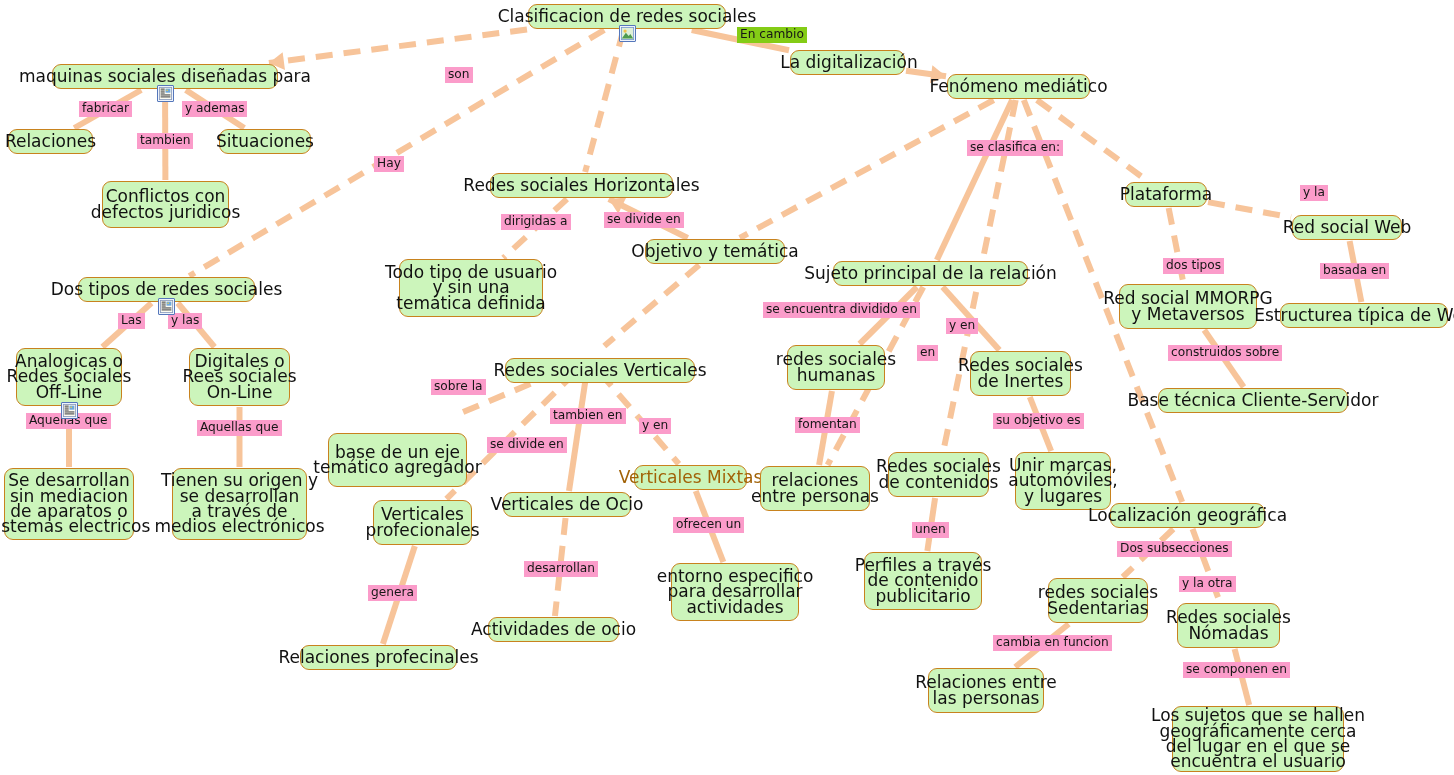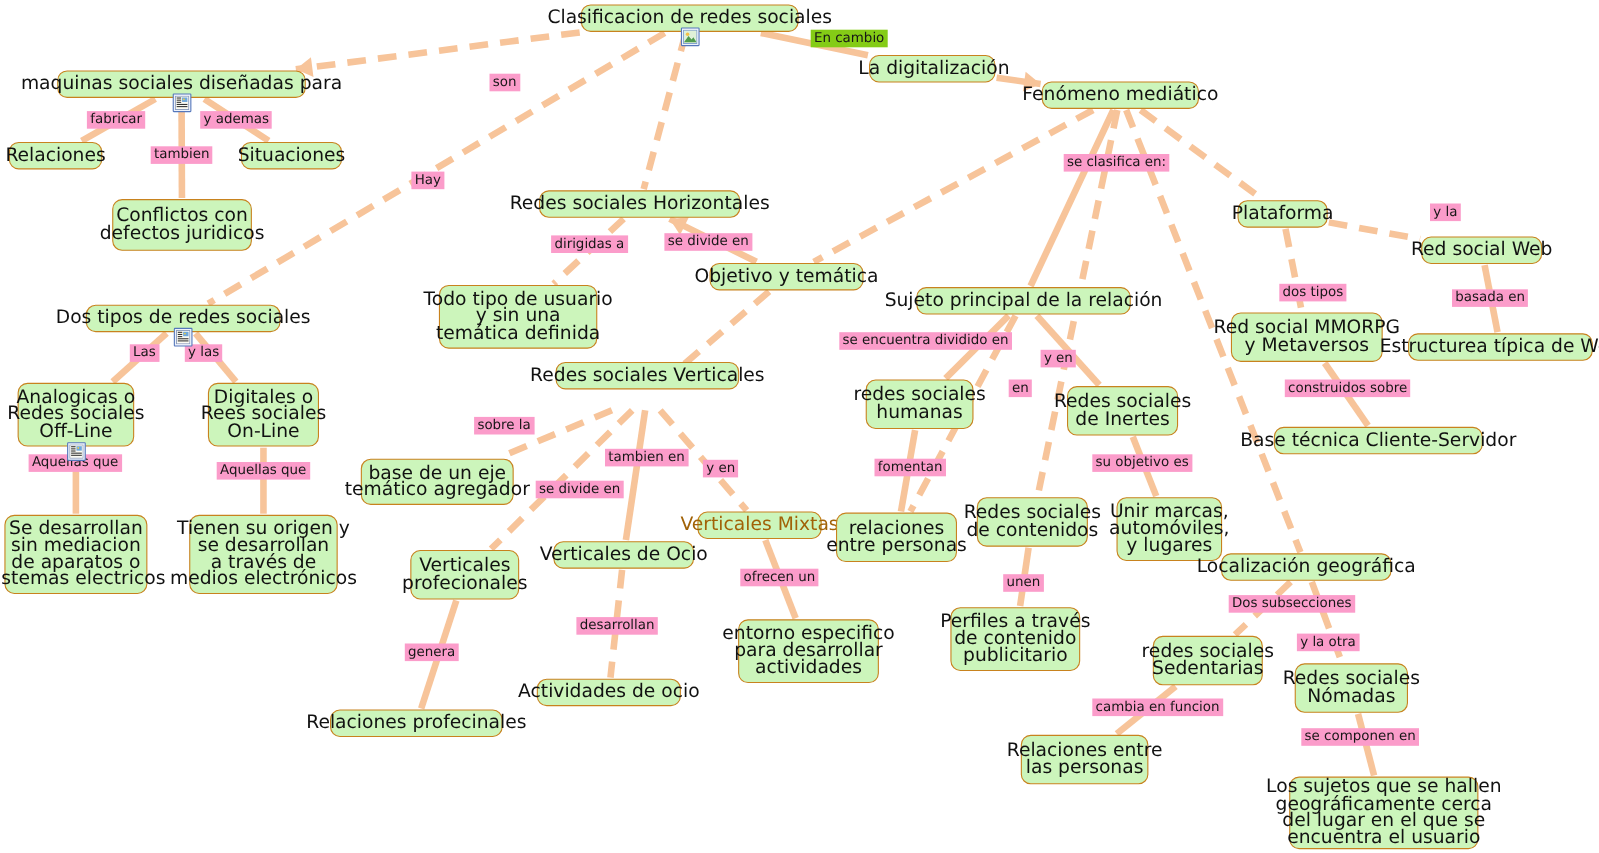--- a/index.html
+++ b/index.html
@@ -181,22 +181,22 @@
 sistemas electricos</div>
       <div class="node" style="left: 172px; top: 468px; width: 135px; height: 72px; background: rgb(204, 245, 187); border-color: rgb(200, 130, 30); color: rgb(17, 17, 17);">Tienen su origen y
 se desarrollan
 a través de
 medios electrónicos</div>
       <div class="node" style="left: 490px; top: 173px; width: 183px; height: 25px; background: rgb(204, 245, 187); border-color: rgb(200, 130, 30); color: rgb(17, 17, 17);">Redes sociales Horizontales</div>
       <div class="node" style="left: 399px; top: 259px; width: 144px; height: 58px; background: rgb(204, 245, 187); border-color: rgb(200, 130, 30); color: rgb(17, 17, 17);">Todo tipo de usuario
 y sin una
 temática definida</div>
       <div class="node" style="left: 645px; top: 239px; width: 140px; height: 25px; background: rgb(204, 245, 187); border-color: rgb(200, 130, 30); color: rgb(17, 17, 17);">Objetivo y temática</div>
-      <div class="node" style="left: 505px; top: 329px; width: 167px; height: 25px; background: rgb(204, 245, 187); border-color: rgb(200, 130, 30); color: rgb(17, 17, 17);">Redes sociales Verticales</div>
-      <div class="node" style="left: 328px; top: 417px; width: 139px; height: 42px; background: rgb(204, 245, 187); border-color: rgb(200, 130, 30); color: rgb(17, 17, 17);">base de un eje
+      <div class="node" style="left: 505px; top: 358px; width: 190px; height: 25px; background: rgb(204, 245, 187); border-color: rgb(200, 130, 30); color: rgb(17, 17, 17);">Redes sociales Verticales</div>
+      <div class="node" style="left: 328px; top: 433px; width: 139px; height: 54px; background: rgb(204, 245, 187); border-color: rgb(200, 130, 30); color: rgb(17, 17, 17);">base de un eje
 temático agregador</div>
       <div class="node" style="left: 373px; top: 500px; width: 99px; height: 45px; background: rgb(204, 245, 187); border-color: rgb(200, 130, 30); color: rgb(17, 17, 17);">Verticales
 profecionales</div>
       <div class="node" style="left: 300px; top: 645px; width: 157px; height: 25px; background: rgb(204, 245, 187); border-color: rgb(200, 130, 30); color: rgb(17, 17, 17);">Relaciones profecinales</div>
       <div class="node" style="left: 503px; top: 492px; width: 128px; height: 25px; background: rgb(204, 245, 187); border-color: rgb(200, 130, 30); color: rgb(17, 17, 17);">Verticales de Ocio</div>
       <div class="node" style="left: 488px; top: 617px; width: 131px; height: 25px; background: rgb(204, 245, 187); border-color: rgb(200, 130, 30); color: rgb(17, 17, 17);">Actividades de ocio</div>
       <div class="node" style="left: 634px; top: 465px; width: 113px; height: 25px; background: rgb(204, 245, 187); border-color: rgb(200, 130, 30); color: #a16207;">Verticales Mixtas</div>
       <div class="node" style="left: 671px; top: 563px; width: 128px; height: 58px; background: rgb(204, 245, 187); border-color: rgb(200, 130, 30); color: rgb(17, 17, 17);">entorno especifico
 para desarrollar
 actividades</div>

